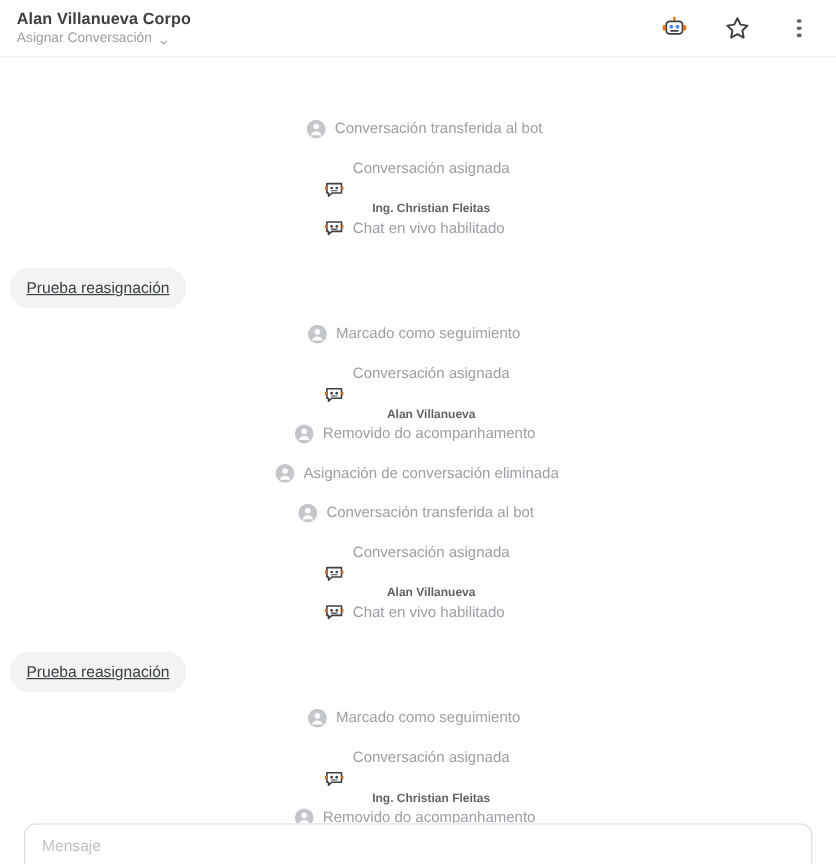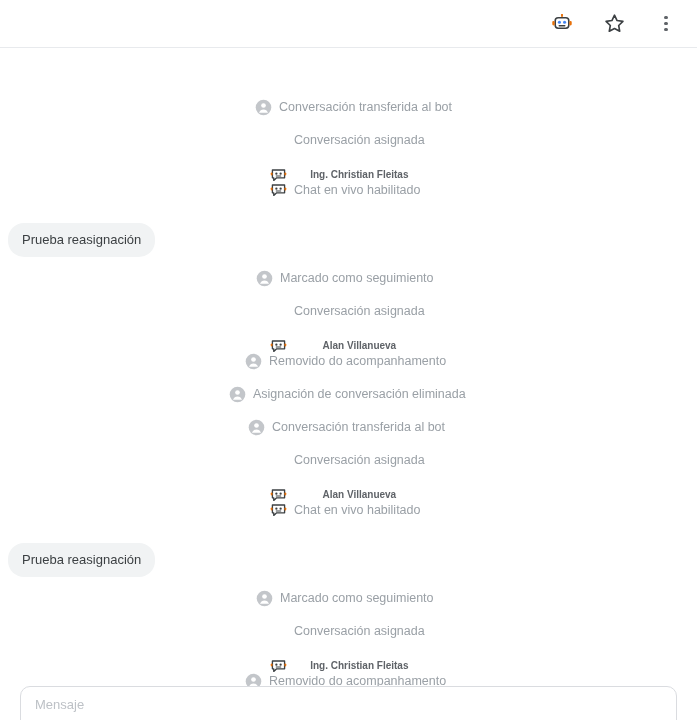--- a/index.html
+++ b/index.html
@@ -95,21 +95,21 @@
   .conv {
     position: relative;
     flex: 1 1 auto;
     overflow: hidden;
     background: #ffffff;
     padding: 0;
   }
 
   .event {
     display: flex;
-    align-items: flex-end;
+    align-items: center;
     position: absolute;
     gap: 7px;
   }
   .event-icon {
     flex: 0 0 auto;
     width: 17px; height: 17px;
     display: block;
     margin-top: 0px;
   }
   .event-body {
@@ -138,20 +138,21 @@
     background: #f1f3f4;
     border-radius: 16px;
     padding: 9px 14px 10px 14px;
     max-width: 420px;
   }
   .msg-text {
     font-size: 13px;
     color: #3c4043;
     white-space: nowrap;
     line-height: 15px;
+    text-decoration: underline;
   }
 
   
   .composer-wrap {
     position: absolute;
     left: 0; right: 0;
     bottom: 0;
     height: 34px;
     padding: 0 20px;
     background: #ffffff;
@@ -172,20 +173,32 @@
     user-select: none;
   }
 </style>
 </head>
 <body>
 
 <div id="app">
 
   <div class="header">
 
+    <div class="header-left">
+      <div class="contact-name">Alan Villanueva Corpo</div>
+
+      <div class="assign-row">
+        <span class="assign-label">Asignar Conversación</span>
+        <span class="chevron-down">
+          <svg width="9" height="9" viewBox="0 0 24 24" aria-hidden="true">
+            <path d="M6 9l6 6 6-6" fill="none" stroke="#9aa0a6" stroke-width="2.4" stroke-linecap="round" stroke-linejoin="round"></path>
+          </svg>
+        </span>
+      </div>
+    </div>
 
     <div class="header-spacer"></div>
 
     <div class="header-actions">
 
       <div class="hdr-btn">
         <svg width="22" height="22" viewBox="0 0 24 24" aria-hidden="true">
           <path d="M12 2v2.2" stroke="#e8710a" stroke-width="1.7" stroke-linecap="round" fill="none"></path>
           <circle cx="12" cy="2.2" r="1.2" fill="#e8710a"></circle>
           <rect x="4.6" y="5.2" width="14.8" height="11.4" rx="3.2" fill="none" stroke="#3c4043" stroke-width="1.7"></rect>

